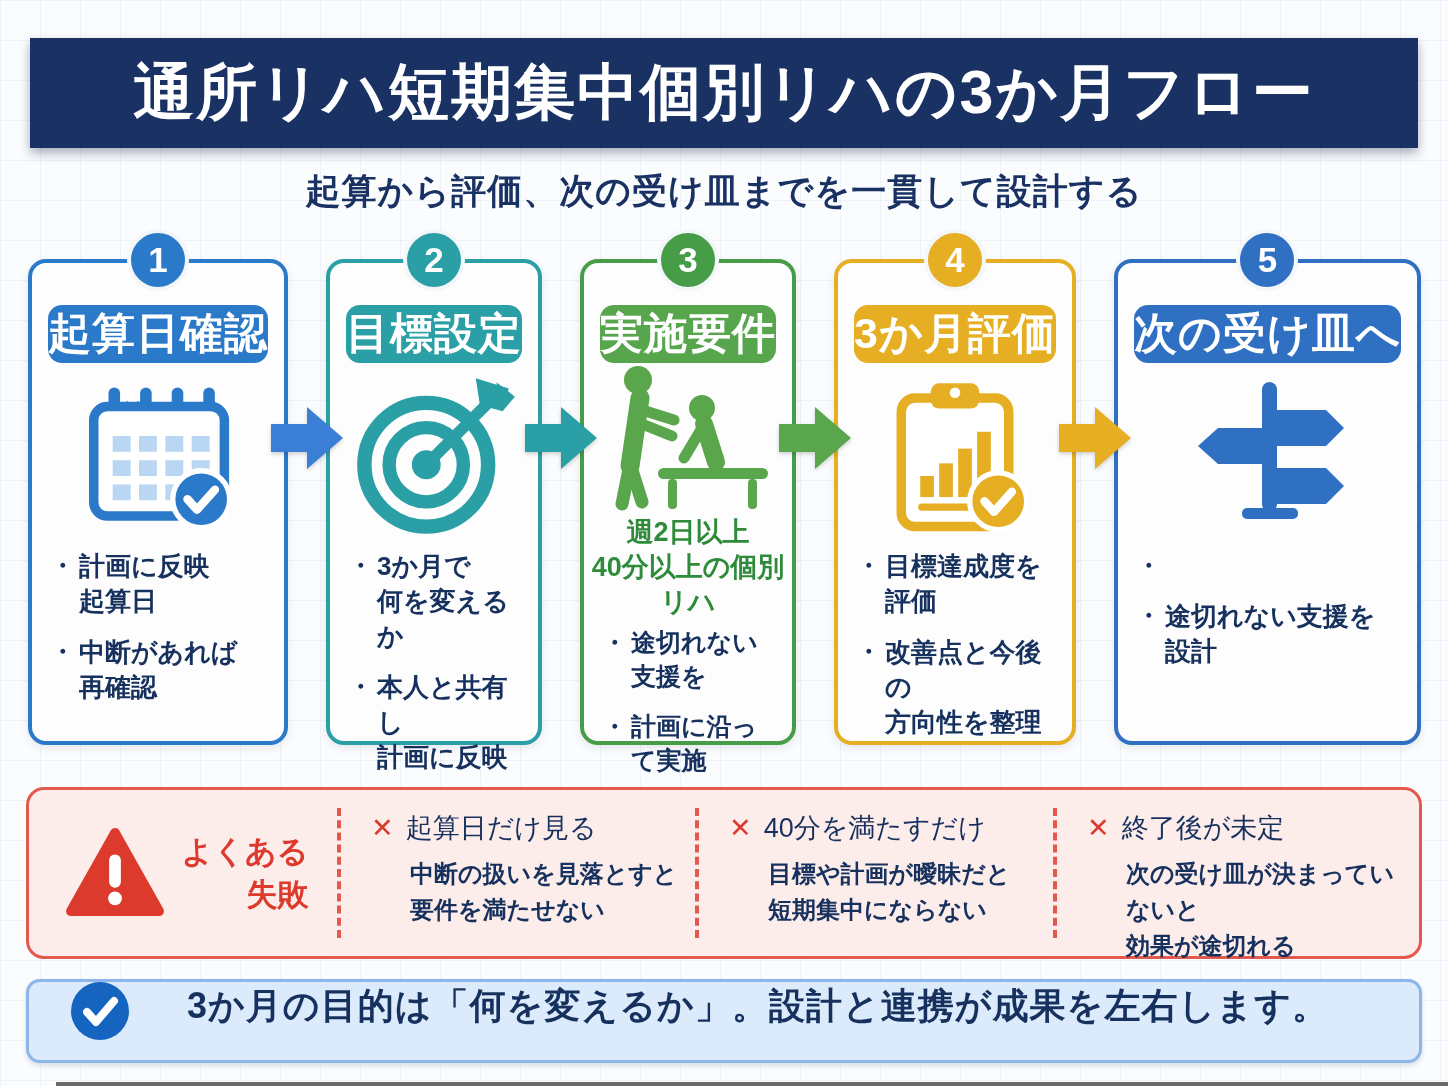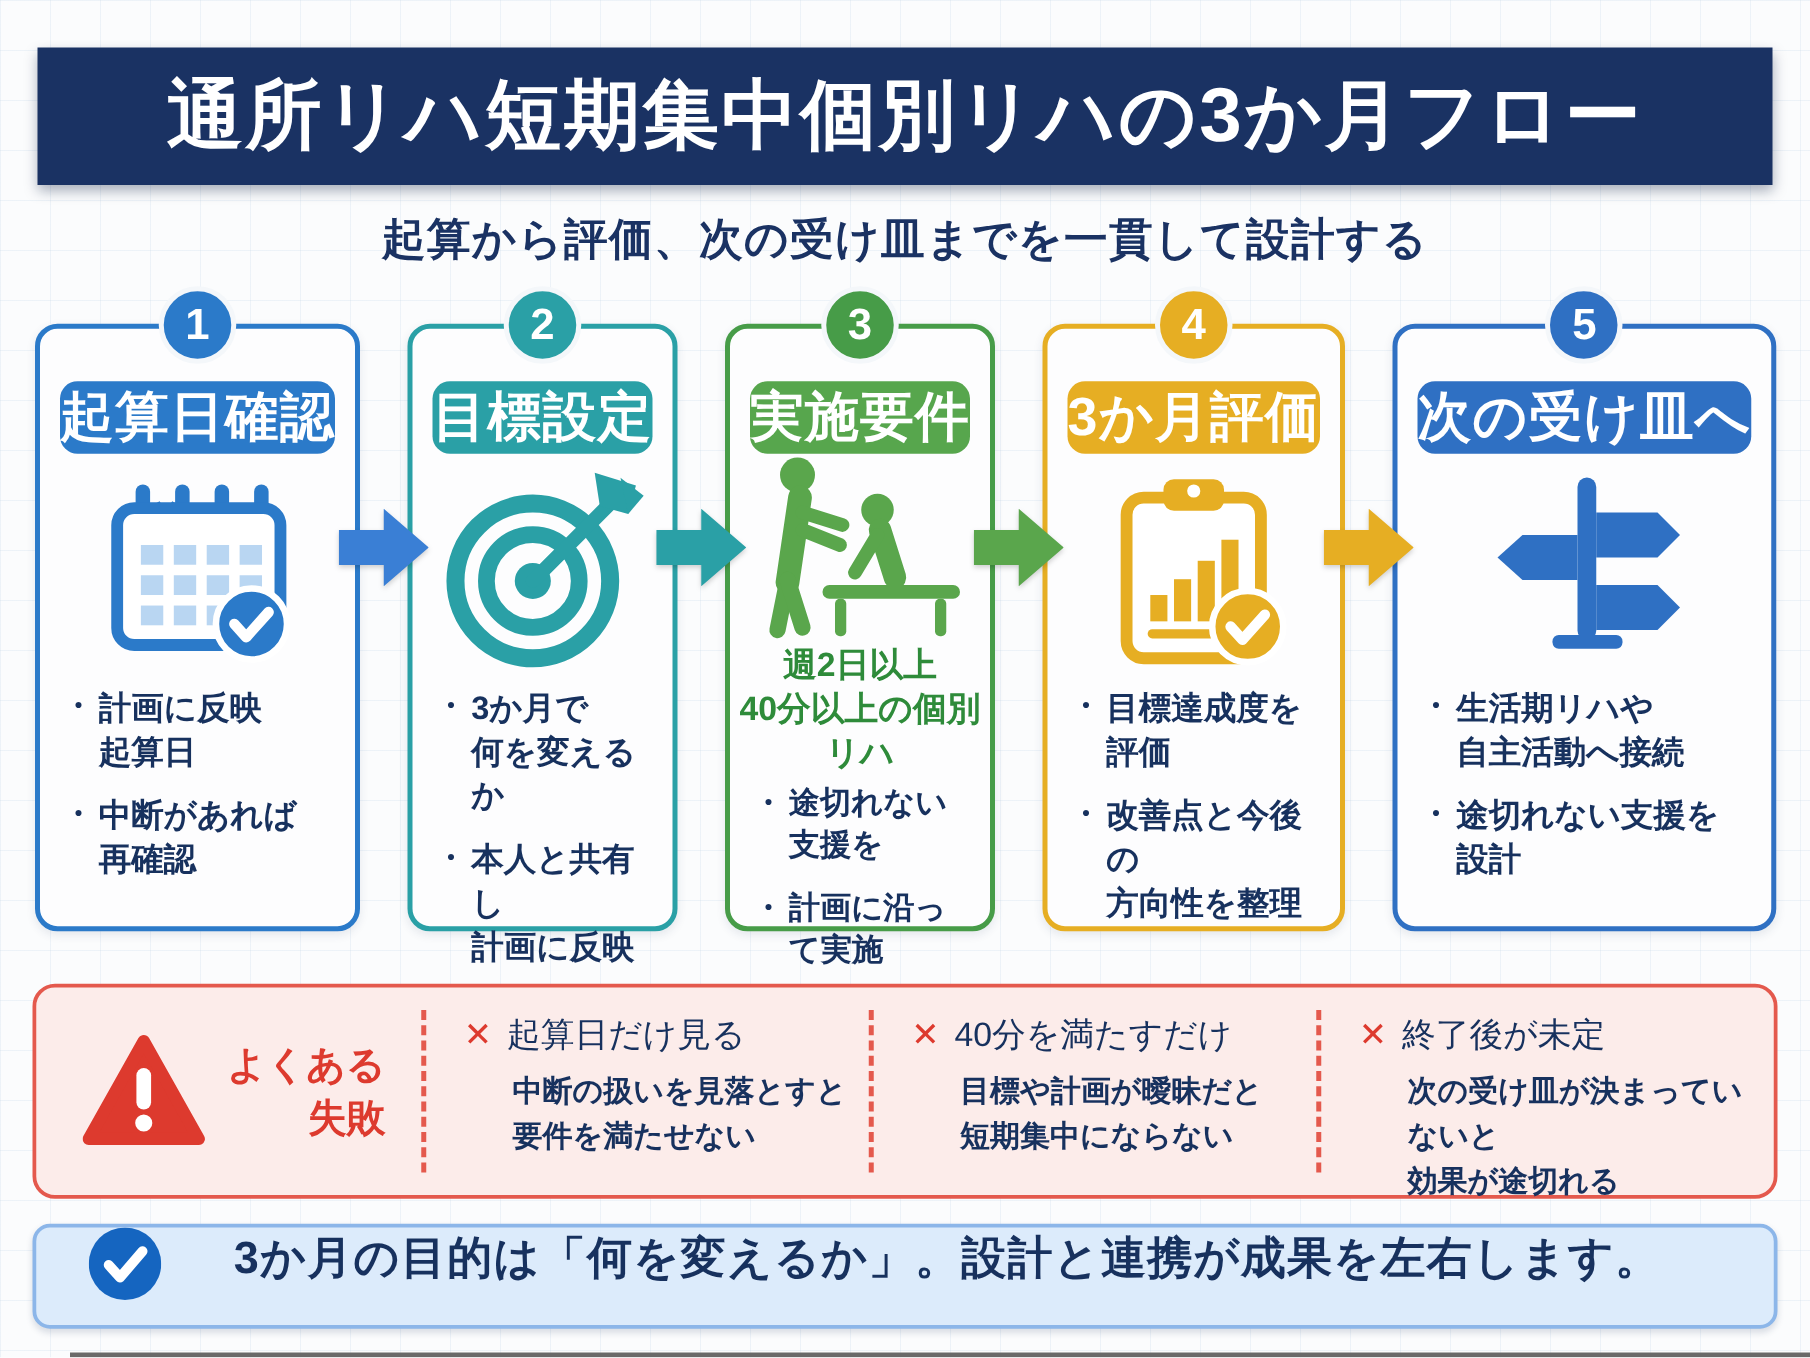--- a/index.html
+++ b/index.html
@@ -274,22 +274,20 @@
               <rect x="60" y="132" width="56" height="11" rx="5"></rect>
               <polygon points="95,34 144,34 162,52 144,70 95,70"></polygon>
               <polygon points="80,52 80,88 36,88 16,70 36,52"></polygon>
               <polygon points="95,92 144,92 162,110 144,128 95,128"></polygon>
             </g>
           </svg>
         </div>
         <div class="bullets">
           <div class="bullet">
               <span class="dot">・</span>
-              <span class="txt">生活期リハや
-自主活動へ接続</span>
             </div>
           <div class="bullet">
               <span class="dot">・</span>
               <span class="txt">途切れない支援を
 設計</span>
             </div>
         </div>
       </div>
     </div>
   </div>

